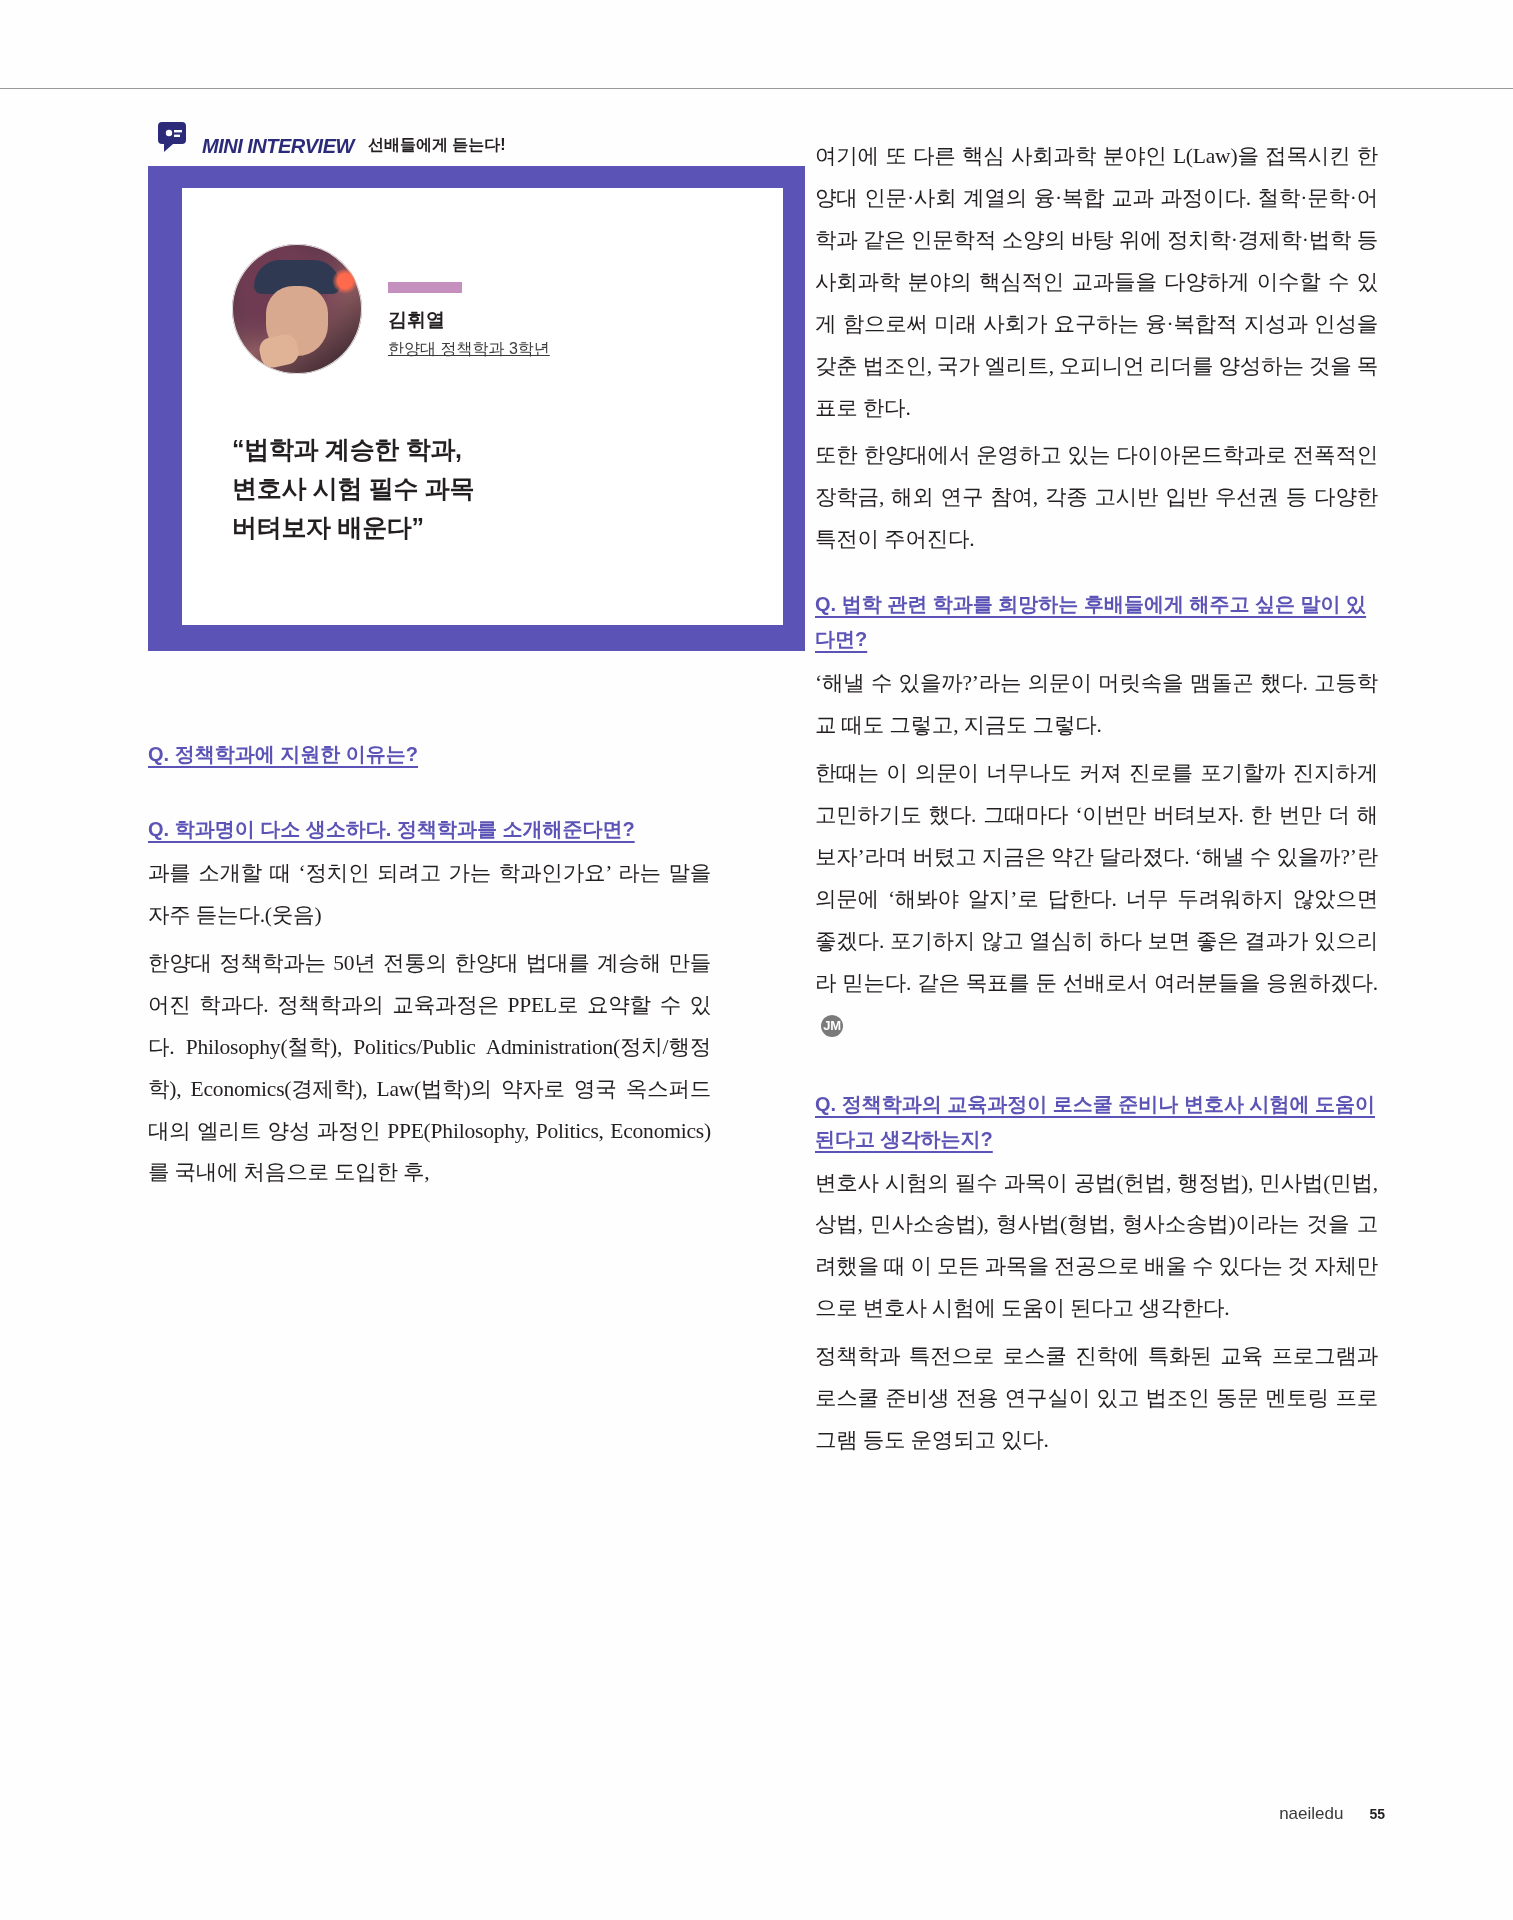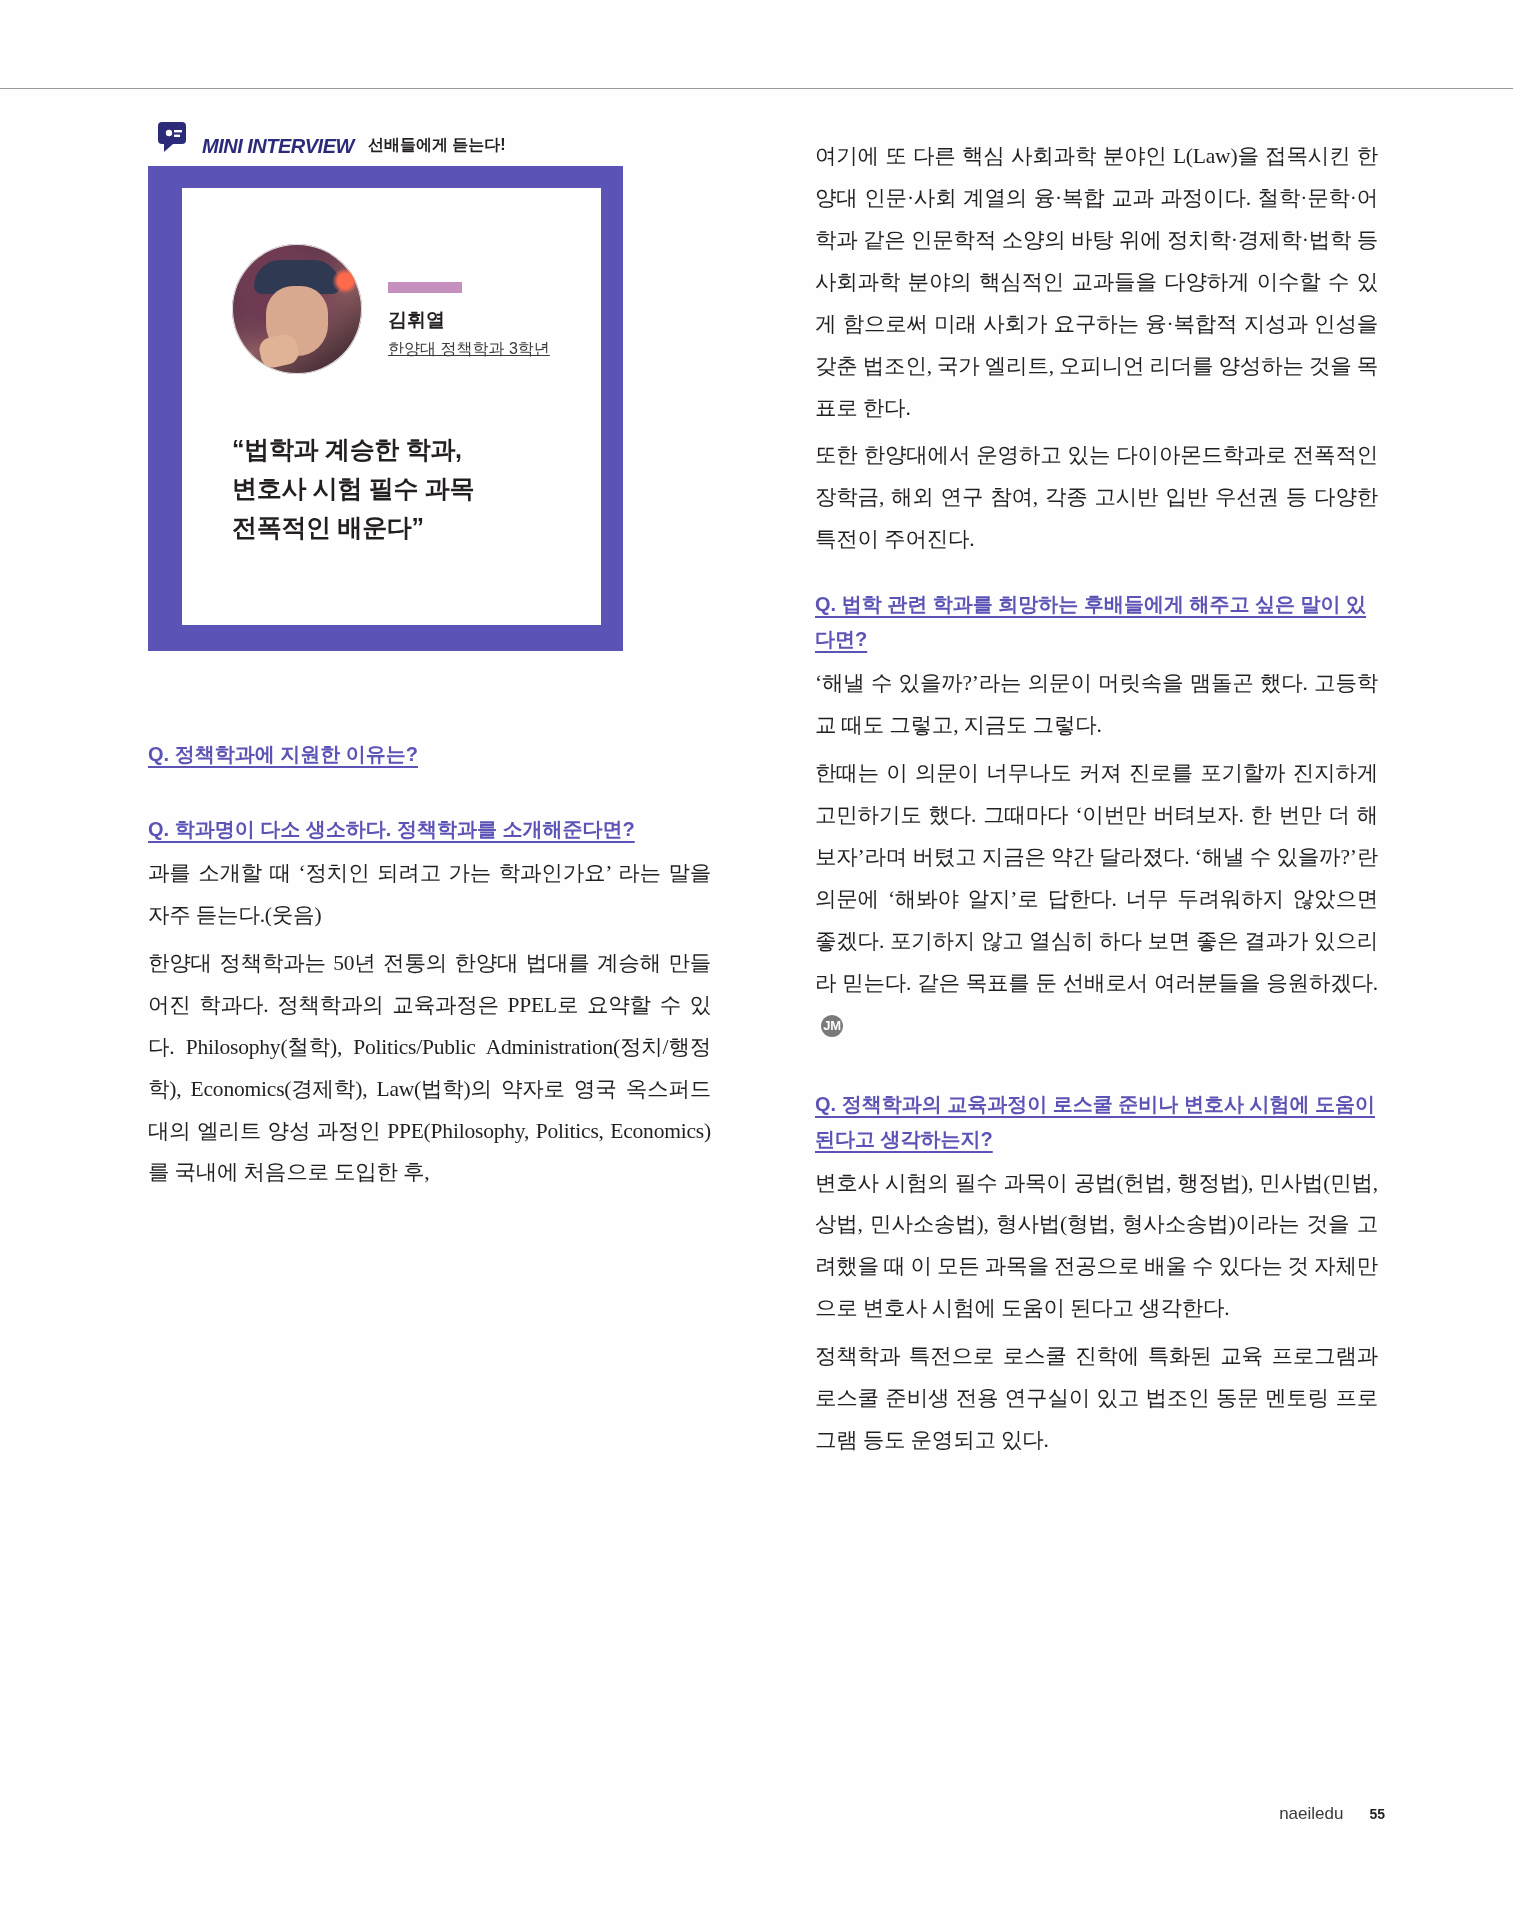--- a/index.html
+++ b/index.html
@@ -54,21 +54,21 @@
   .mi-sub{
     font-family:"Liberation Sans", sans-serif;
     font-weight:bold;
     font-size:16px;
     color:#231f20;
     line-height:1;
     margin-bottom:3px;
   }
   .mi-frame{
     margin-top:10px;
-    width:475px;height:485px;
+    width:657px;height:485px;
     background:#5b53b5;
     box-sizing:border-box;
     padding:22px 22px 26px 34px;
   }
   .mi-inner{
     width:100%;height:100%;
     background:#ffffff;
     box-sizing:border-box;
     padding:56px 40px 30px 50px;
     position:relative;
@@ -206,21 +206,21 @@
                   <div class="glow"></div>
                 </div>
                 <div class="p-meta">
                   <div class="p-bar"></div>
                   <div class="p-name">김휘열</div>
                   <div class="p-affil">한양대 정책학과 3학년</div>
                 </div>
               </div>
               <div class="quote">“법학과 계승한 학과,
 변호사 시험 필수 과목
-전폭적인 배운다”</div>
+버텨보자 배운다”</div>
             </div>
           </div>
         </div>
 
         <div class="leftgap"></div>
 
         <div class="qa">
           <div class="block">
             <div class="q">Q. 정책학과에 지원한 이유는?</div>
           </div>

